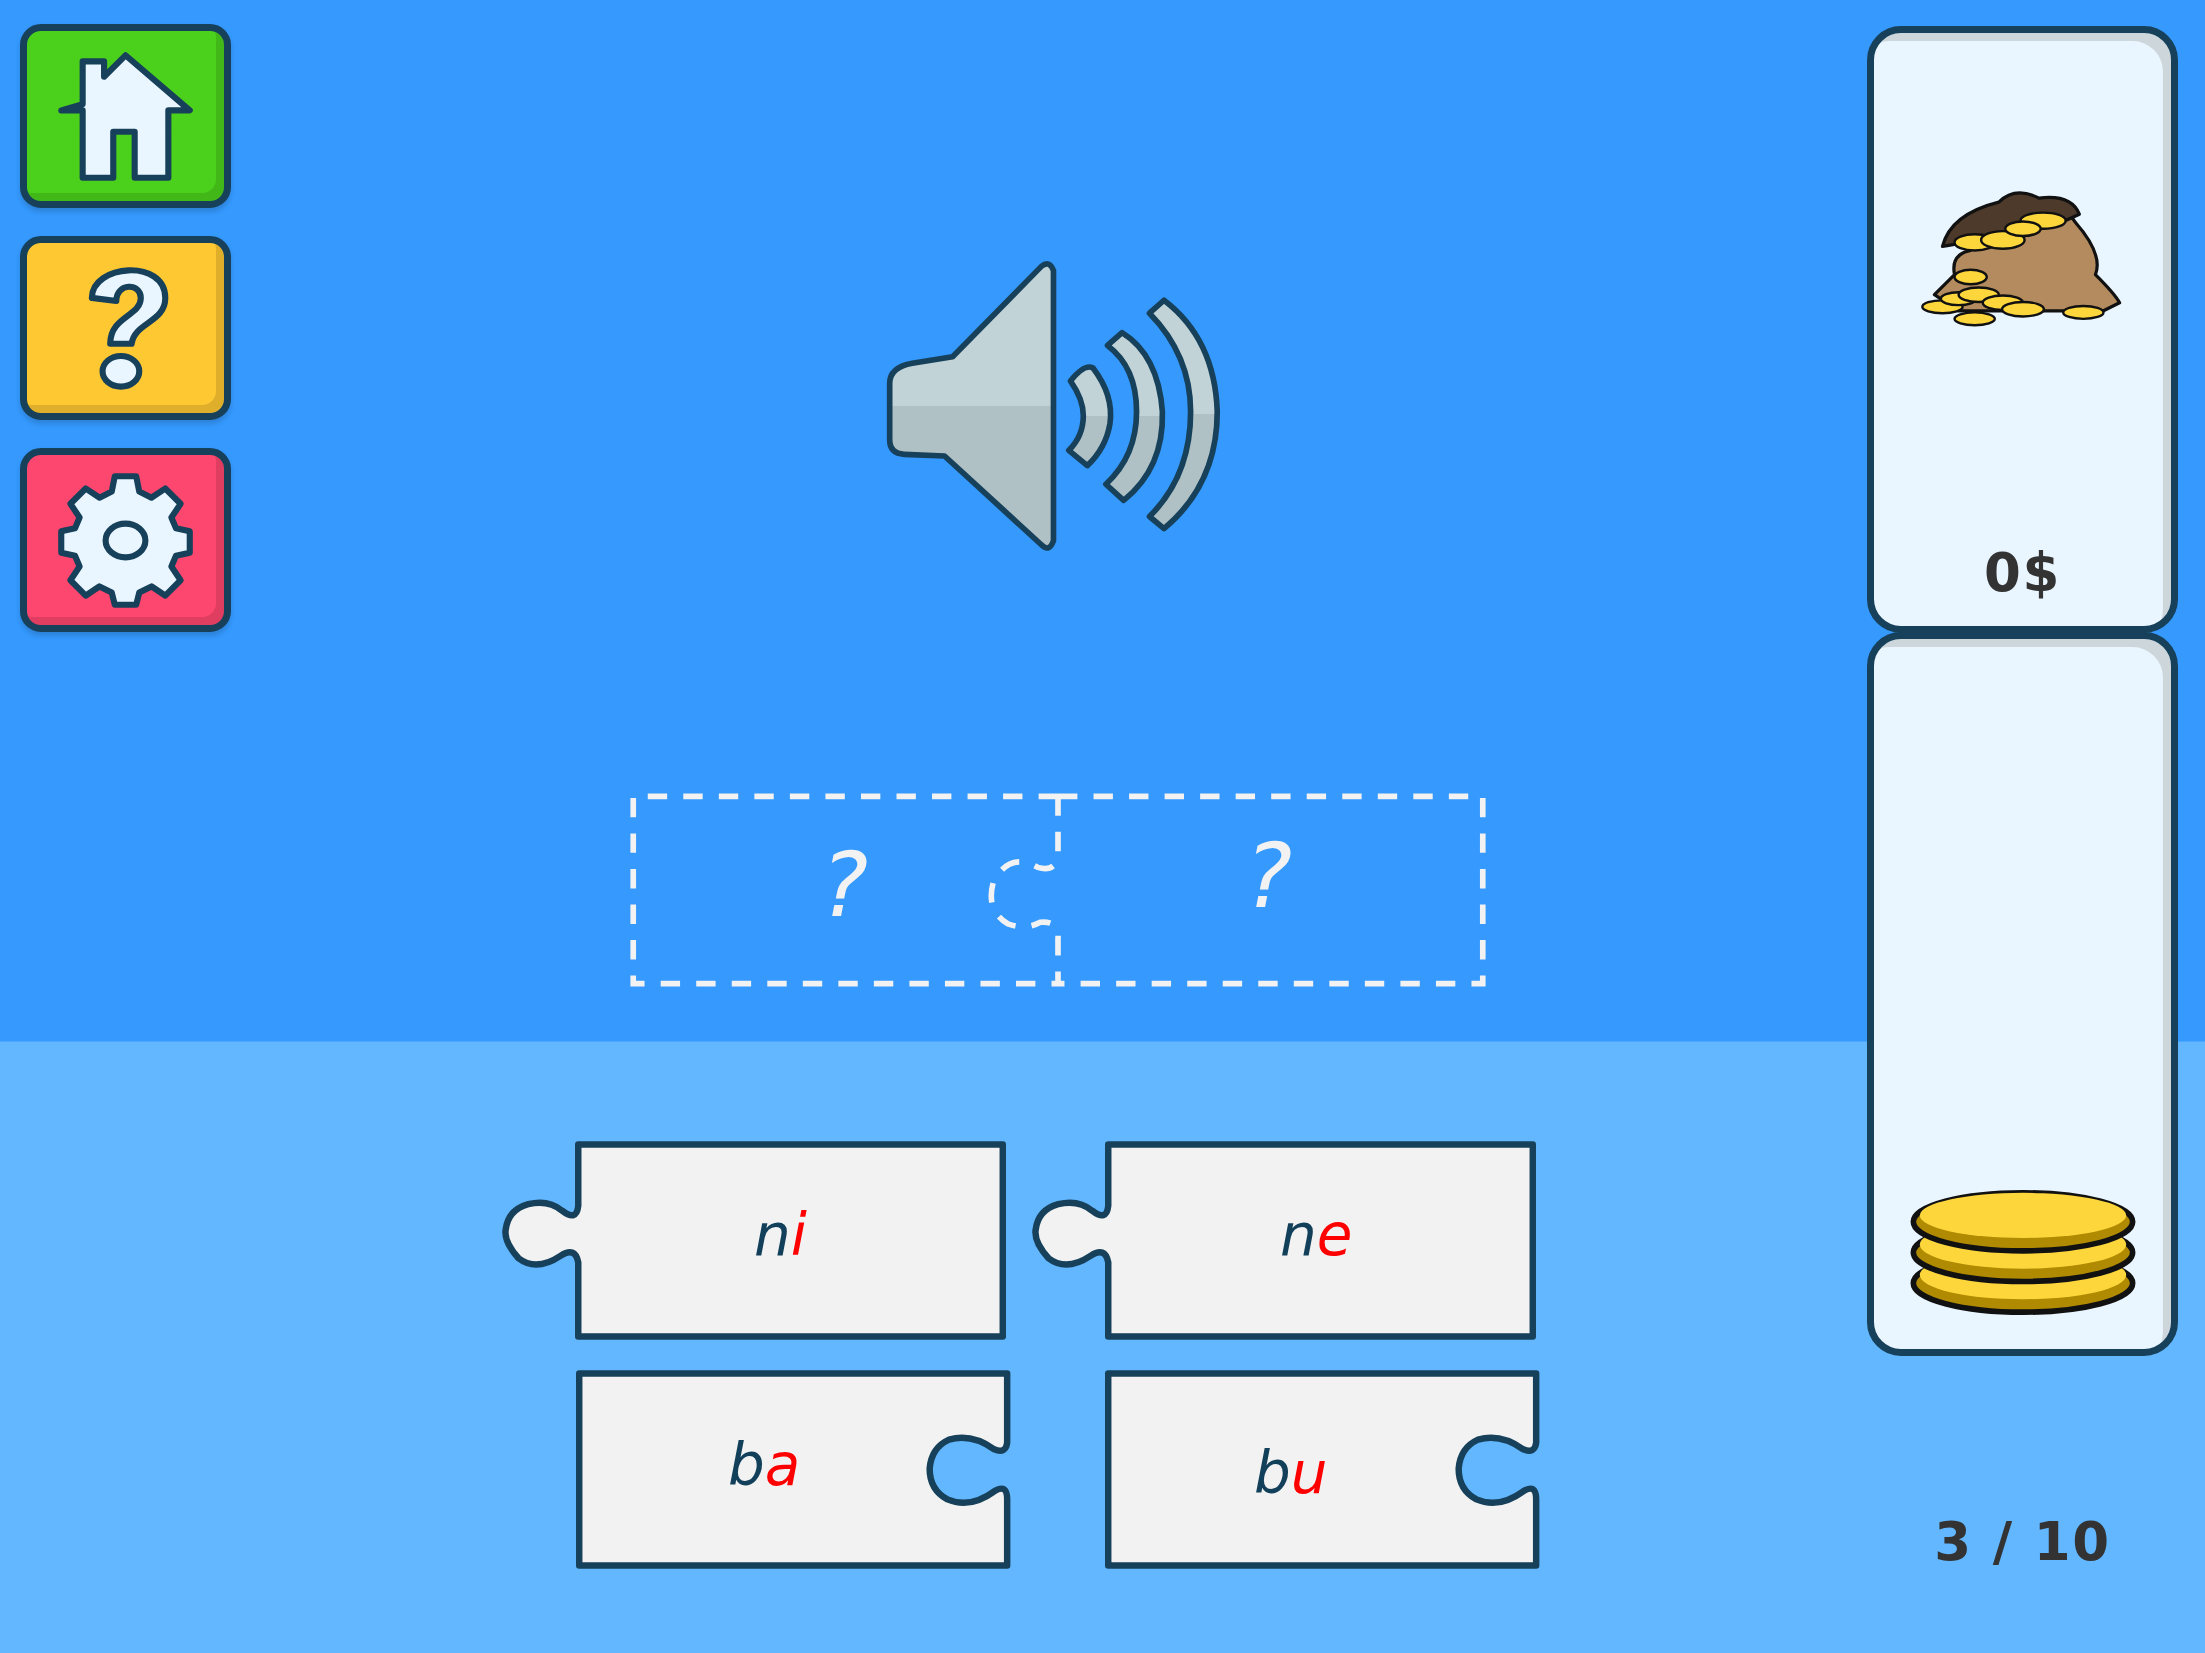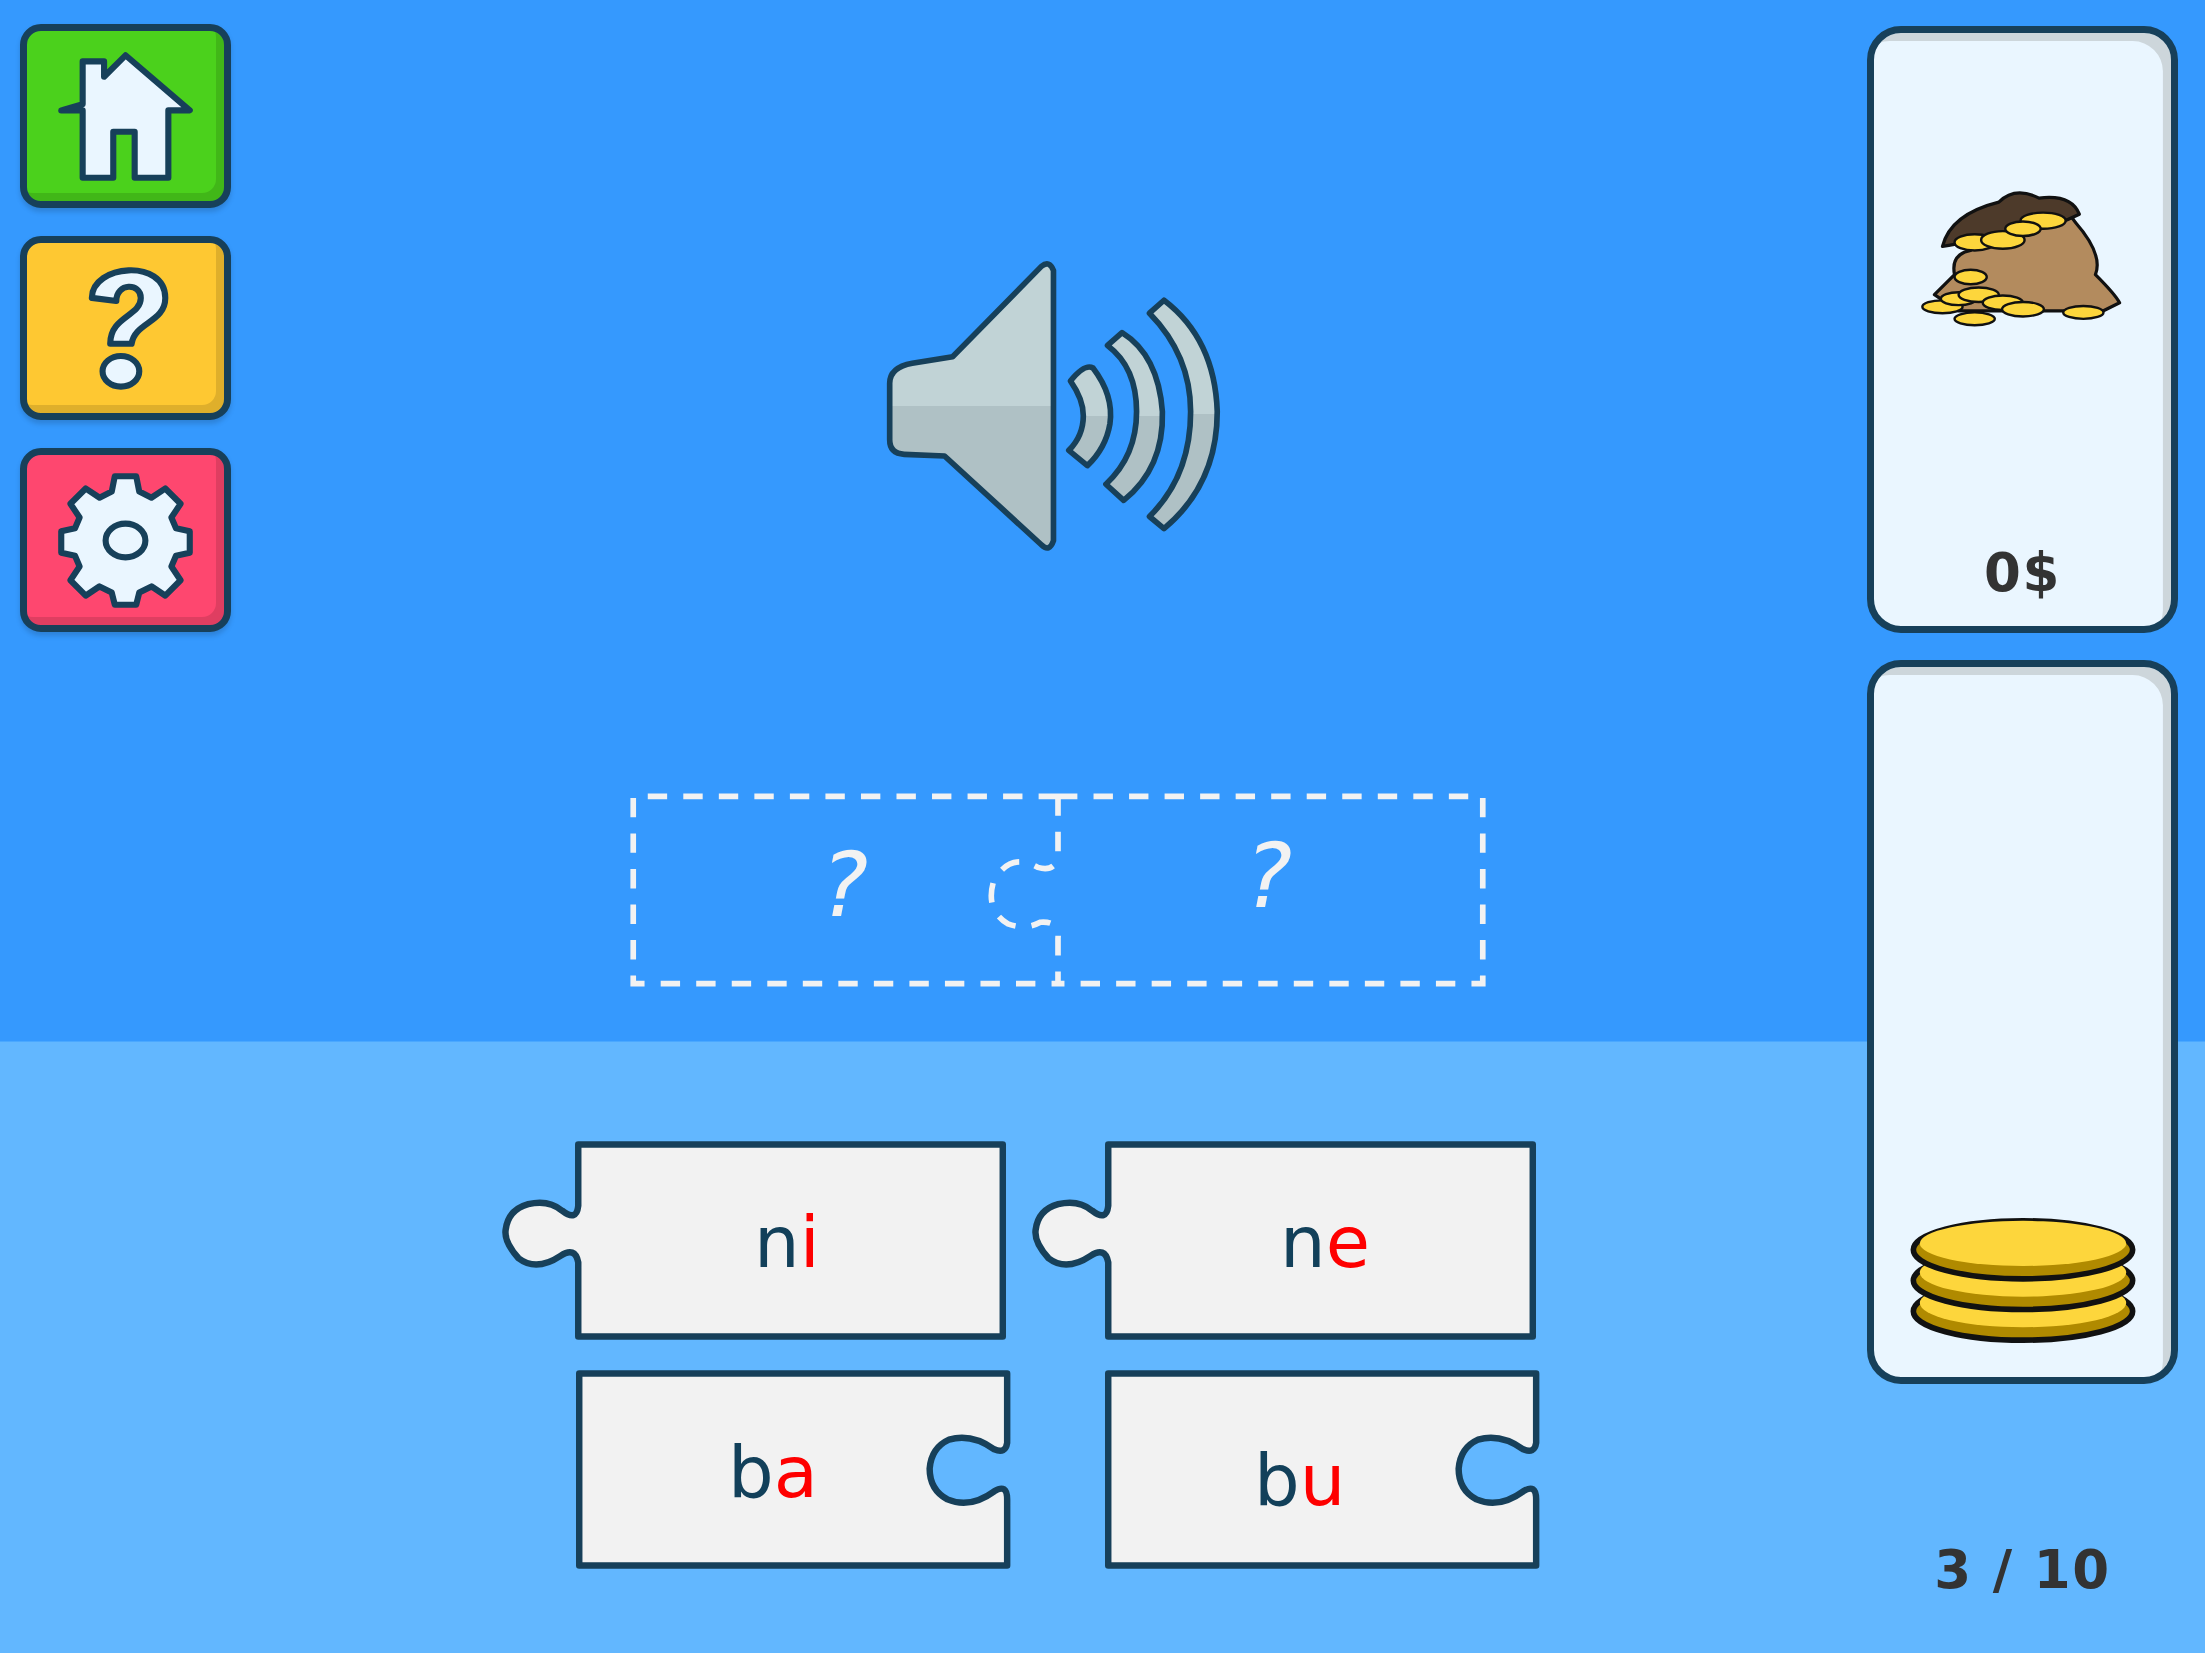--- a/index.html
+++ b/index.html
@@ -31,33 +31,33 @@
     .drop-target { position: absolute; left: 630px; top: 793px; width: 856px; height: 194px; }
     .drop-slot-q {
       position: absolute; top: 48px; color: #f2f2f2; font-size: 89px;
       font-family: "DejaVu Sans", sans-serif; font-style: italic; line-height: 1;
     }
 
     
     .piece { position: absolute; cursor: grab; }
     .piece svg { position: absolute; left: 0; top: 0; overflow: visible; }
     .piece-label {
-      position: absolute; font-family: "DejaVu Sans", sans-serif; 
-      font-size: 72px; line-height: 1; color: #12405a; white-space: nowrap;
+      position: absolute; font-family: "DejaVu Sans", sans-serif; font-style: italic;
+      font-size: 58px; line-height: 1; color: #12405a; white-space: nowrap;
     }
     .piece-label .v { color: #fe0000; }
 
     
     .card {
       position: absolute; left: 1867px; width: 311px; background: #eaf6ff;
       border: 7.3px solid #17405a; border-radius: 34px; box-sizing: border-box;
       box-shadow: inset -11.3px 11.3px 0 -3.2px #cdd6db;
     }
     .card-money { top: 26px; height: 607px; }
-    .card-progress { top: 660px; height: 724px; }
+    .card-progress { top: 632px; height: 724px; }
     .card-value {
       position: absolute; left: 0; right: 0; text-align: center;
       font-family: "DejaVu Sans", sans-serif; font-weight: bold; color: #333333;
       font-size: 53px; letter-spacing: 1.6px;
     }
     .money-value { top: 509px; }
     .progress-value { top: 872px; }
   </style>
 </head>
 <body>

